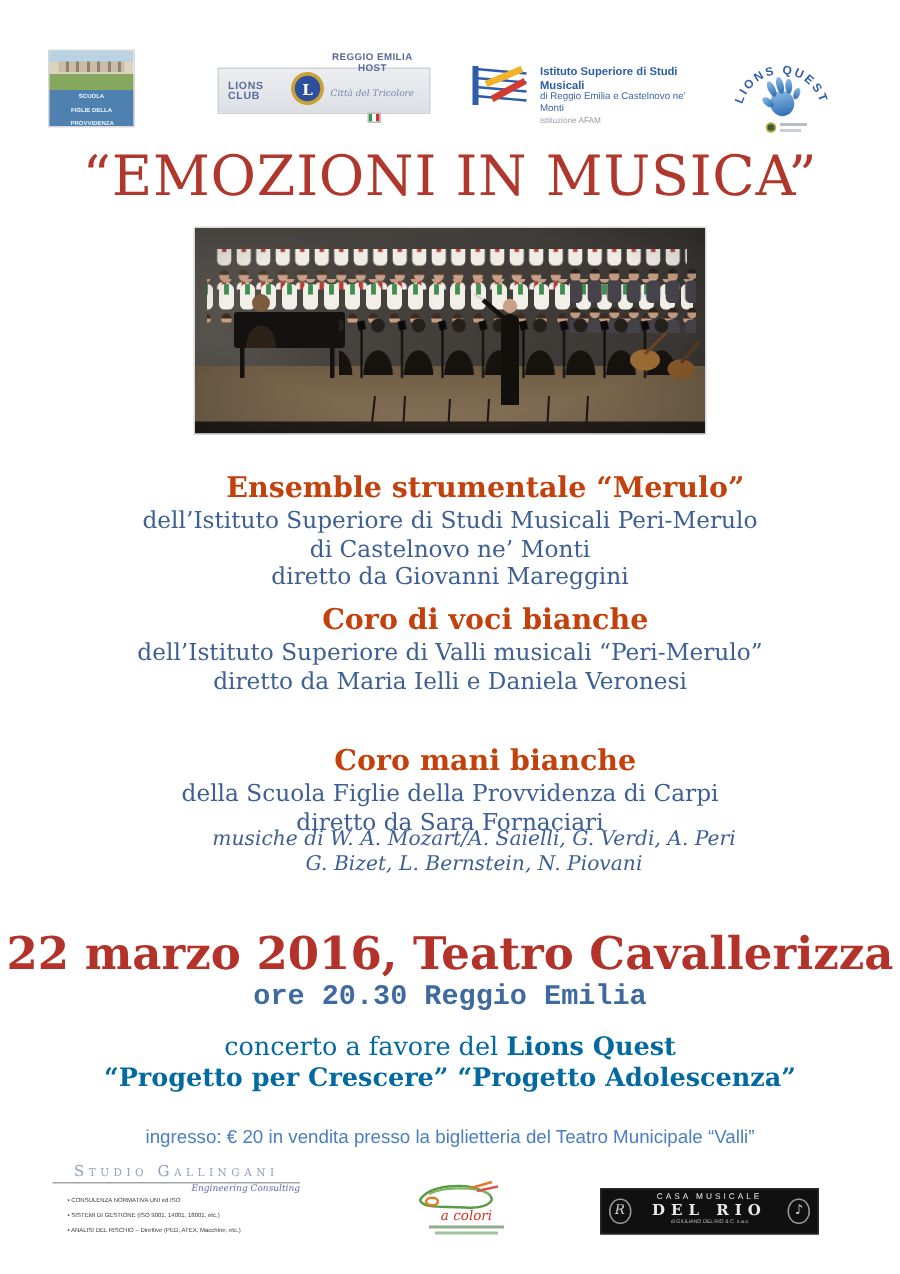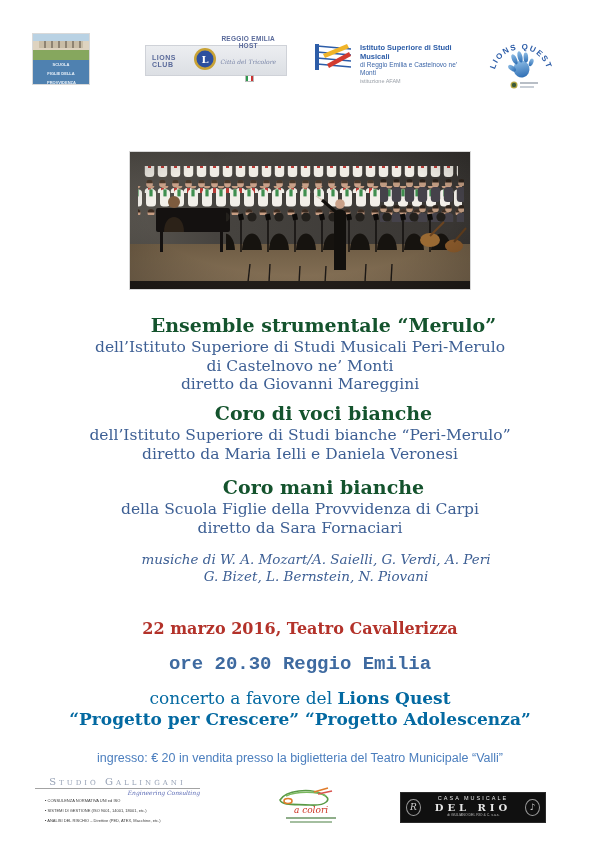--- a/index.html
+++ b/index.html
@@ -25,24 +25,24 @@
   .ist-l2{font-family:"Liberation Sans",sans-serif;font-size:6.5px;color:#3c66a8;line-height:8px;}
   .ist-l3{font-family:"Liberation Sans",sans-serif;font-size:5.5px;color:#9aa0a8;line-height:8px;}
   .lq-logo{position:absolute;left:488px;top:33px;width:66px;height:60px;}
   
   .title{position:absolute;top:96px;left:0;width:100%;text-align:center;
     font-size:37px;color:#AF372C;letter-spacing:0.5px;}
   
   .photo{position:absolute;left:130px;top:152px;width:340px;height:137px;outline:1px solid #d8d8d8;}
   
   .block{position:absolute;left:0;width:100%;text-align:center;}
-  .sec-head{font-size:19px;font-weight:bold;color:#14532d;line-height:22px;margin-bottom:2px;margin-left:47px;}
+  .sec-head{font-size:19px;font-weight:bold;color:#c2410c;line-height:22px;margin-bottom:2px;margin-left:47px;}
   .sec-line{font-size:15.5px;color:#3D5F94;line-height:18.5px;}
   .credits{font-size:13.5px;font-style:italic;color:#3D5F94;line-height:16.5px;}
-  .date-line{font-size:16px;font-weight:bold;color:#B3322A;}
+  .date-line{font-size:30px;font-weight:bold;color:#B3322A;}
   .time-line{font-size:19px;font-weight:bold;color:#3E6AA0;}
   .benefit-line{font-size:17px;color:#0369a1;line-height:21px;}
   .benefit-line b{font-weight:bold;}
   .ticket{font-family:"Liberation Sans",sans-serif;font-size:12.5px;color:#4B7EBE;}
   
   .studio{position:absolute;left:35px;top:776px;width:165px;}
   .studio-title{font-variant:small-caps;letter-spacing:3px;font-size:10px;color:#95a0b4;border-bottom:1px solid #a3a3a3;padding-bottom:1px;text-align:center;}
   .studio-sub{font-style:italic;font-size:6px;color:#5a6ab5;text-align:right;line-height:7px;}
   .studio-bullets{margin:2px 0 0 10px;padding:0;list-style:none;}
   .studio-bullets li{font-family:"Liberation Sans",sans-serif;font-size:8px;transform:scale(0.5);transform-origin:left top;white-space:nowrap;color:#3a3a3a;line-height:10px;}
@@ -127,20 +127,21 @@
         <ellipse cx="40" cy="26" rx="2.3" ry="5" transform="rotate(12 40 26)" fill="url(#handG)"></ellipse>
         <ellipse cx="44" cy="32" rx="2.1" ry="4" transform="rotate(34 44 32)" fill="url(#handG)"></ellipse>
       </g>
       <circle cx="26" cy="52" r="3.5" fill="#b5a642"></circle>
       <circle cx="26" cy="52" r="2.2" fill="#3a5a3a"></circle>
       <rect x="32" y="49" width="18" height="2" fill="#b8bec6"></rect>
       <rect x="32" y="53" width="14" height="2" fill="#c8ced6"></rect>
     </svg>
   </div>
 
+  <div class="title">“EMOZIONI IN MUSICA”</div>
 
   <div class="photo">
     <svg width="340" height="137" viewBox="0 0 340 137">
       <defs>
         <linearGradient id="bgG" x1="0" y1="0" x2="1" y2="0">
           <stop offset="0" stop-color="#59554f"></stop>
             <stop offset="0.25" stop-color="#474440"></stop>
             <stop offset="1" stop-color="#383532"></stop>
         </linearGradient>
         <linearGradient id="floorG" x1="0" y1="0" x2="0" y2="1">
@@ -214,25 +215,25 @@
 
   <div class="block" style="top:314px;">
     <div class="sec-head">Ensemble strumentale “Merulo”</div>
     <div class="sec-line">dell’Istituto Superiore di Studi Musicali Peri-Merulo</div>
     <div class="sec-line">di Castelnovo ne’ Monti</div>
     <div class="sec-line">diretto da Giovanni Mareggini</div>
   </div>
 
   <div class="block" style="top:402px;">
     <div class="sec-head">Coro di voci bianche</div>
-    <div class="sec-line">dell’Istituto Superiore di Studi bianche “Peri-Merulo”</div>
+    <div class="sec-line">dell’Istituto Superiore di Valli musicali “Peri-Merulo”</div>
     <div class="sec-line">diretto da Maria Ielli e Daniela Veronesi</div>
   </div>
 
-  <div class="block" style="top:476px;">
+  <div class="block" style="top:496px;">
     <div class="sec-head">Coro mani bianche</div>
     <div class="sec-line">della Scuola Figlie della Provvidenza di Carpi</div>
     <div class="sec-line">diretto da Sara Fornaciari</div>
   </div>
 
   <div class="block" style="top:551px;padding-left:16px;">
     <div class="credits">musiche di W. A. Mozart/A. Saielli, G. Verdi, A. Peri</div>
     <div class="credits">G. Bizet,  L. Bernstein, N. Piovani</div>
   </div>
 

